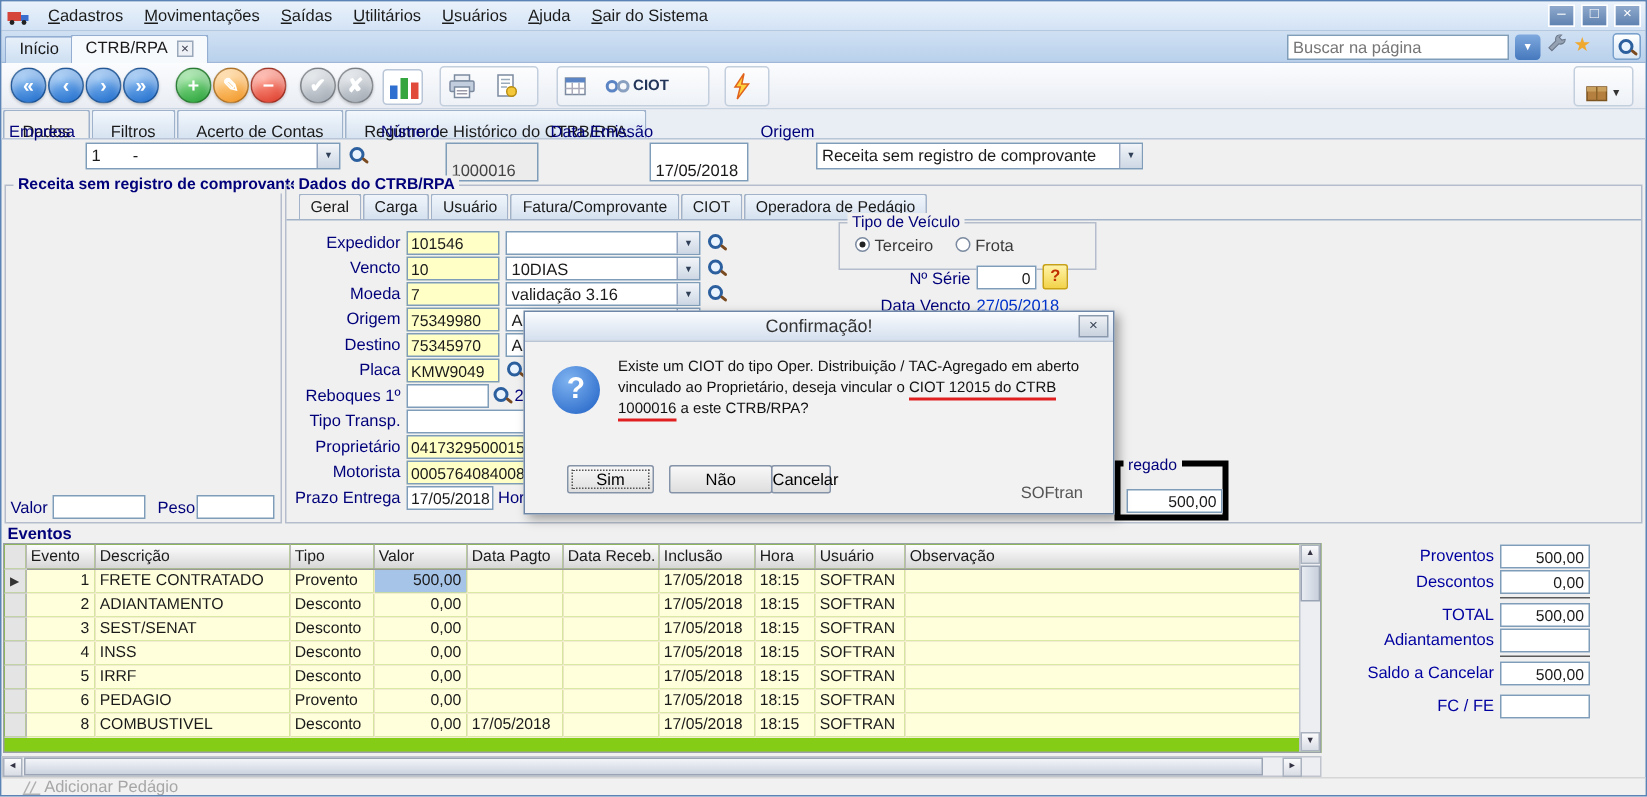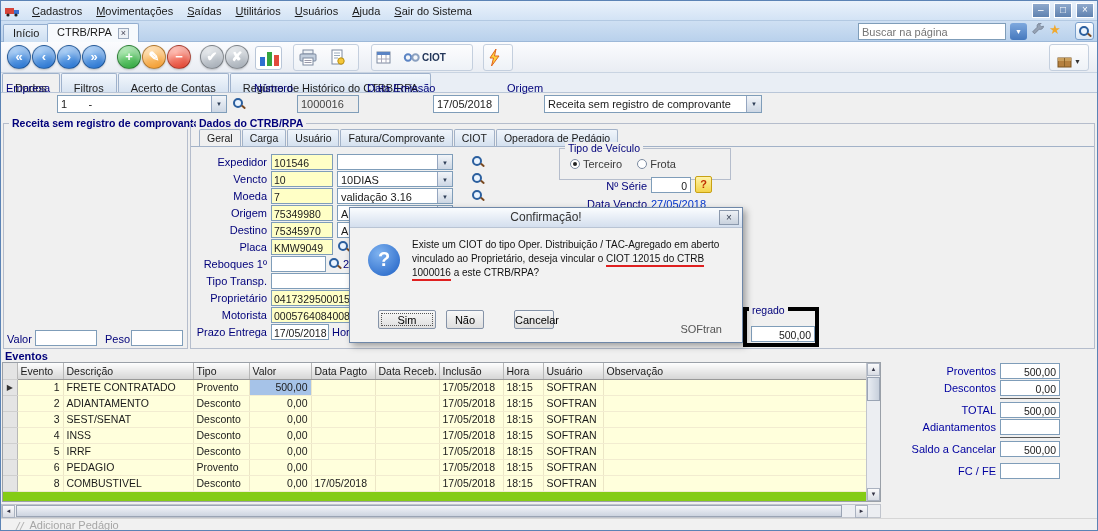--- a/index.html
+++ b/index.html
@@ -55,21 +55,21 @@
   #box-btn{position:absolute;right:8px;top:2px;width:40px;height:27px;border:1px solid #c4cfde;border-radius:3px;background:linear-gradient(#fdfdfe,#eef2f7);text-align:center;padding-top:5px;cursor:pointer}
   #box-btn .dd{font-size:7px;color:#333;margin-left:2px}
 
   
   #main-tabs{position:absolute;left:0;top:72px;right:0;height:20px;border-bottom:1px solid #b9c6d8;background:#e9eef5;padding-left:1px}
   .mtab{display:inline-block;height:19px;line-height:18px;padding:5px 12px;border:1px solid #9fb2cc;border-bottom:none;background:linear-gradient(#f2f7fc,#d7e3f1);margin-right:1px;border-radius:2px 2px 0 0;cursor:default}
   .mtab.active{background:#f0f0f0}
 
   
   .hlabel{position:absolute;top:81px;color:#00007a}
-  .hfield{position:absolute;top:94px;height:18px;border:1px solid #7f9db9;background:#fff;padding:2px 3px}
+  .hfield{position:absolute;top:94px;height:18px;border:1px solid #7f9db9;background:#fff;padding:12px 3px}
   #lbl-empresa{left:5px}
   #empresa-combo{left:56px;top:94px;width:170px;height:18px}
   #empresa-mag{position:absolute;left:231px;top:96px}
   #lbl-numero{left:253px}
   #numero-field{left:296px;width:62px;background:#ececec;color:#444}
   #lbl-de{left:366px}
   #de-field{left:432px;width:66px}
   #lbl-origemh{left:506px}
   #origemh-combo{left:543px;top:94px;width:218px;height:18px}
   .combo{position:absolute;border:1px solid #7f9db9;background:#fff}
@@ -85,21 +85,21 @@
   .dtab{display:inline-block;height:17px;line-height:16px;padding:0 7px;border:1px solid #a2b2c8;border-bottom:none;background:linear-gradient(#f0f5fb,#d5e1ef);margin-right:1px;font-size:10.5px;border-radius:2px 2px 0 0;cursor:default}
   .dtab.active{background:#f0f0f0}
   #dados-tabline{position:absolute;left:0;right:0;top:22px;border-top:1px solid #a2b2c8}
 
   
   .frow{position:absolute;left:0;width:100%;height:17px}
   .flabel{position:absolute;left:0;width:76px;text-align:right;top:2px;color:#00007a;white-space:nowrap}
   .fld{position:absolute;top:0;height:16px;border:1px solid #7f9db9;background:#fff;padding:2px 2px 0;font-size:10.5px;white-space:nowrap;overflow:hidden}
   .ylw{background:#ffffc6}
   .code{left:80px;width:62px}
-  .fcombo{left:146px;width:116px;height:16px}
+  .fcombo{left:146px;width:130px;height:16px}
   .rowmag{position:absolute;left:280px;top:1px}
   #r1{top:30px}#r2{top:47px}#r3{top:64px}#r4{top:81px}#r5{top:98px}#r6{top:115px}
   #r7{top:132px}#r8{top:149px}#r9{top:166px}#r10{top:183px}#r11{top:200px}
   #placa-mag{left:146px}
   #reb-fld{left:80px;width:55px}
   #reb-mag{left:137px}
   .lbl2{position:absolute;left:152px;top:2px;color:#00007a}
   #reb-fld2{left:164px;width:50px}
   #tt-fld{left:80px;width:88px}
   #prop-fld,#mot-fld{left:80px;width:95px}
@@ -134,21 +134,21 @@
 
   
   #dialog{position:absolute;left:348px;top:206px;width:394px;height:136px;background:#f2f2f2;border:1px solid #6e87a8;box-shadow:3px 3px 7px rgba(0,0,0,.35);z-index:40}
   .dlg-title{position:absolute;left:0;top:0;right:0;height:20px;background:linear-gradient(#fafcfe,#d4dfee);border-bottom:1px solid #b9c4d4;text-align:center;line-height:19px;color:#333;font-size:12px}
   .dlg-close{position:absolute;right:3px;top:2px;width:20px;height:15px;background:linear-gradient(#eef1f5,#c9d2de);border:1px solid #8b99ad;color:#3a4456;font-size:10px;line-height:13px;text-align:center;cursor:pointer}
   .qicon{position:absolute;left:18px;top:36px;width:32px;height:32px;border-radius:50%;background:radial-gradient(circle at 35% 30%,#7fb3f0,#1d5fc4);color:#fff;font-size:20px;font-weight:bold;text-align:center;line-height:31px}
   .dlg-text{position:absolute;left:62px;top:30px;width:322px;font-size:10px;line-height:14px;color:#111}
   .redline{border-bottom:2px solid #e02020;padding-bottom:1px}
   .dbtn{position:absolute;top:102px;height:19px;background:linear-gradient(#f8f8f8,#dedede);border:1px solid #8593a8;border-radius:2px;font-family:inherit;font-size:11px;cursor:pointer}
   #btn-sim{left:28px;width:58px;outline:1px dotted #555;outline-offset:-4px}
-  #btn-nao{left:96px;width:38px}
+  #btn-nao{left:96px;width:69px}
   #btn-cancelar{left:164px;width:40px}
   .dlg-brand{position:absolute;right:20px;bottom:7px;color:#555}
 
   
   #eventos-label{position:absolute;left:4px;top:349px;color:#00007a;font-weight:bold}
   #events-wrap{position:absolute;left:1px;top:361px;width:879px;height:140px;border:1px solid #9aa0a8;background:#84cc16}
   #events-table{border-collapse:collapse;table-layout:fixed;width:864px;font-size:10.5px}
   #events-table th{height:16px;background:linear-gradient(#fefefe,#d6d6d6);border-right:1px solid #b8b8b8;border-bottom:1px solid #999;text-align:left;padding:0 3px;font-weight:normal;white-space:nowrap;overflow:hidden}
   #events-table td{height:16px;background:#ffffdc;border-right:1px solid #ece6c6;border-bottom:1px solid #f2ecd0;padding:0 3px;white-space:nowrap;overflow:hidden}
   #events-table td.mkcol,#events-table th.mkcol{background:#e4e4e4;border-right:1px solid #b8b8b8;border-bottom:1px solid #cfcfcf;text-align:center;color:#333;font-size:8px;padding:0}

